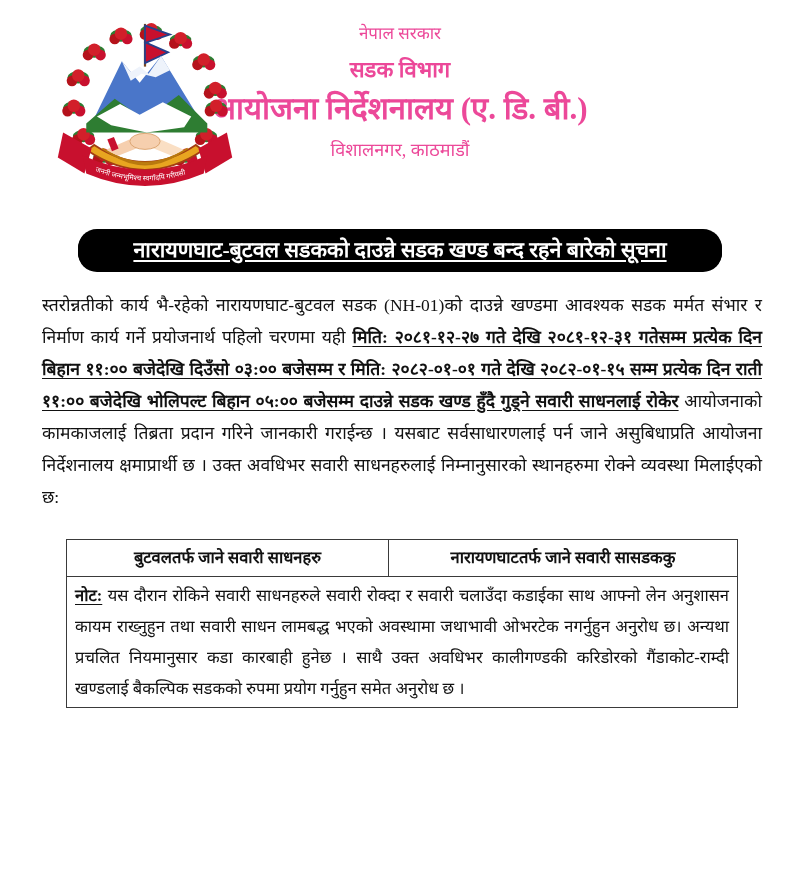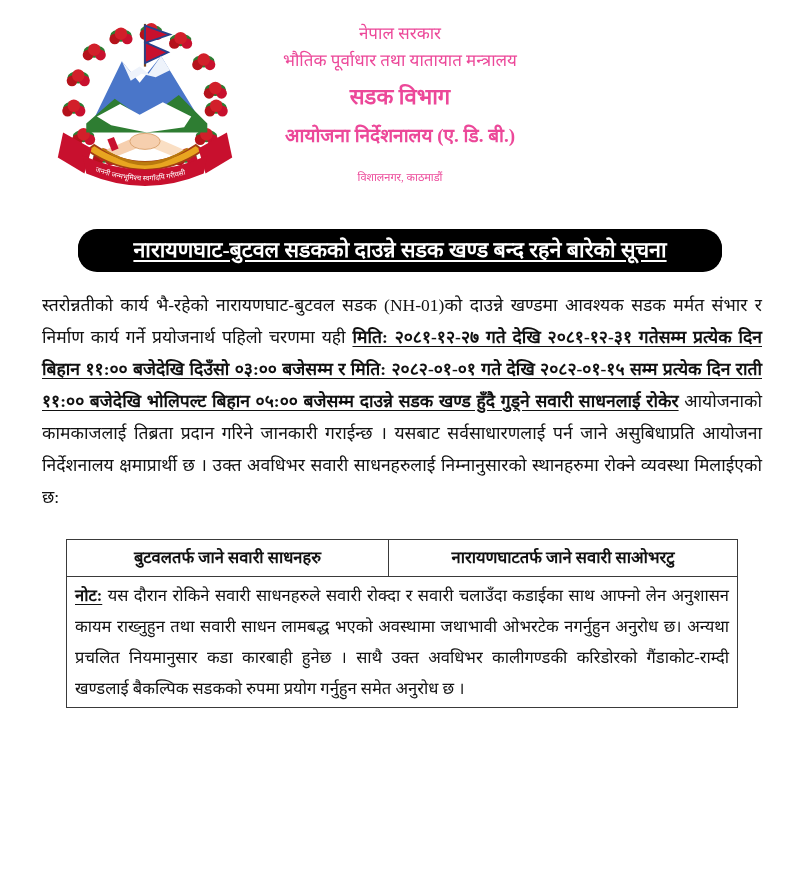--- a/index.html
+++ b/index.html
@@ -11,22 +11,22 @@
     font-family:"Liberation Serif","DejaVu Serif",serif;
     color:#111;
     overflow:hidden;
   }
   
   .header{position:relative;padding-top:20px;min-height:190px;}
   .logo-wrap{position:absolute;left:56px;top:14px;width:178px;height:180px;}
   .org-lines{width:100%;text-align:center;color:#ec4899;}
   .org-line1,.org-line2{font-size:17px;line-height:27px;}
   .org-line3{font-size:22px;font-weight:bold;line-height:30px;margin-top:8px;text-align:center;}
-  .org-line4{font-size:19px;font-weight:bold;line-height:36px;margin-top:6px;}
-  .org-line5{font-size:11px;line-height:26px;margin-top:10px;}
+  .org-line4{font-size:31px;font-weight:bold;line-height:36px;margin-top:6px;}
+  .org-line5{font-size:18px;line-height:26px;margin-top:10px;}
   
   .title-banner{
     margin:20px auto 0;
     width:632px;
     background:#000;
     color:#fff;
     font-size:21.5px;
     font-weight:bold;
     text-align:center;
     padding:4px 6px 5px;
@@ -133,21 +133,20 @@
         <path d="M30,158 Q100,190 170,158 L166,178 Q100,206 34,178 Z" fill="#c8102e"></path>
         <path id="motto-path" d="M40,174 Q100,198 160,174" fill="none"></path>
         <text font-size="8" fill="#ffffff" font-family="Liberation Serif, serif">
           <textPath href="#motto-path" startOffset="4">जननी जन्मभूमिश्च स्वर्गादपि गरीयसी</textPath>
         </text>
       </svg>
     </div>
 
     <div class="org-lines">
       <div class="org-line1">नेपाल सरकार</div>
-      <div class="org-line2">भौतिक पूर्वाधार तथा यातायात मन्त्रालय</div>
       <div class="org-line3">सडक विभाग</div>
       <div class="org-line4">आयोजना निर्देशनालय (ए. डि. बी.)</div>
       <div class="org-line5">विशालनगर, काठमाडौं</div>
     </div>
   </div>
 
   <div class="title-banner">
     <span>नारायणघाट-बुटवल सडकको दाउन्ने सडक खण्ड बन्द रहने बारेको सूचना</span>
   </div>
 
@@ -156,21 +155,21 @@
   <table class="stop-table">
     <colgroup>
         <col class="c1">
         <col class="c2">
         <col class="c3">
         <col class="c4">
       </colgroup>
     <tbody>
         <tr>
       <th colspan="2">बुटवलतर्फ जाने सवारी साधनहरु</th>
-      <th colspan="2">नारायणघाटतर्फ जाने सवारी साओभरटु</th>
+      <th colspan="2">नारायणघाटतर्फ जाने सवारी सासडककु</th>
     </tr>
     <tr>
       <td colspan="4" class="note-cell"><span class="note-label">नोट:</span><span> यस दौरान रोकिने सवारी साधनहरुले सवारी रोक्दा र सवारी चलाउँदा कडाईका साथ आफ्नो लेन अनुशासन कायम राख्नुहुन तथा सवारी साधन लामबद्ध भएको अवस्थामा जथाभावी ओभरटेक नगर्नुहुन अनुरोध छ।  अन्यथा प्रचलित नियमानुसार कडा कारबाही हुनेछ ।  साथै उक्त अवधिभर कालीगण्डकी करिडोरको गैंडाकोट-राम्दी खण्डलाई  बैकल्पिक सडकको रुपमा प्रयोग गर्नुहुन समेत अनुरोध छ ।</span></td>
     </tr>
   </tbody>
     </table>
 
 </div>
 
 </body></html>

